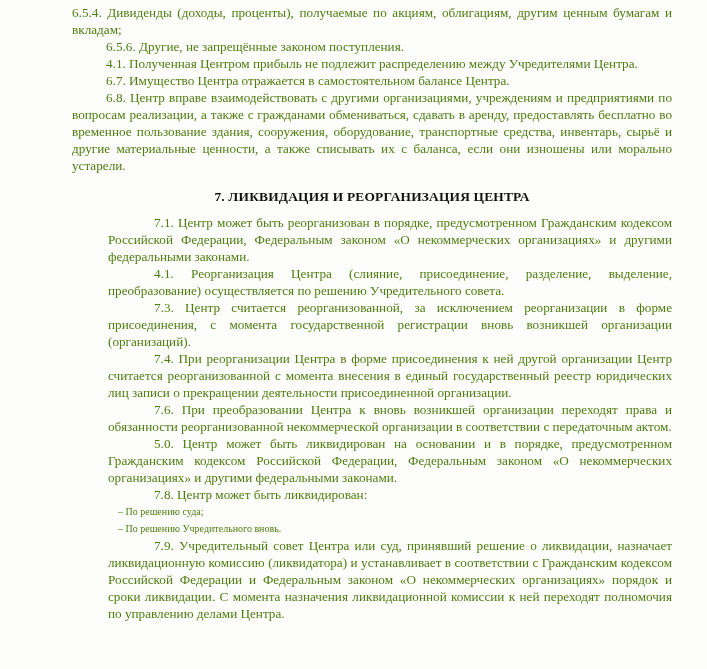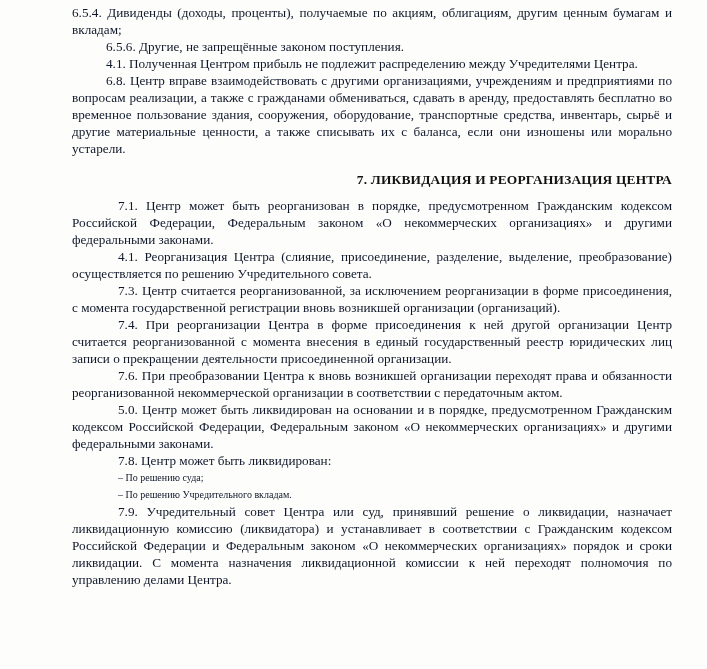--- a/index.html
+++ b/index.html
@@ -27,67 +27,69 @@
     left: 72px;
     top: 4px;
     width: 600px;
   }
   p {
     margin: 0;
     font-size: 13.2px;
     line-height: 17.0px;
     text-align: justify;
     text-justify: inter-word;
-    color: #0f172a;
+    color: #4d7c0f;
   }
   p.ind {
     text-indent: 34px;
   }
   p.ind2 {
     text-indent: 46px;
+    margin-left: 36px;
   }
   p.noind {
     text-indent: 0;
   }
   h2.section-title {
     margin: 15px 0 9px 0;
     font-size: 13.4px;
     font-weight: bold;
-    text-align: right;
+    text-align: center;
     letter-spacing: 0.2px;
   }
   .dash-item {
     text-indent: 46px;
     font-size: 10px;
     line-height: 17.0px;
   }
   .block {
     margin-bottom: 0px;
   }
 </style>
 </head>
 <body>
 
 <div class="page">
   <div class="content">
 
     <p class="noind block">6.5.4. Дивиденды (доходы, проценты), получаемые по акциям, облигациям, другим ценным бумагам и вкладам;</p>
     <p class="ind block">6.5.6. Другие, не запрещённые законом поступления.</p>
     <p class="ind block">4.1.  Полученная Центром прибыль не подлежит распределению между Учредителями Центра.</p>
+    <p class="ind block">6.7.  Имущество Центра отражается в самостоятельном балансе Центра.</p>
     <p class="ind block">6.8.  Центр вправе взаимодействовать с другими организациями, учреждениям и предприятиями по вопросам реализации, а также с гражданами обмениваться, сдавать в аренду, предоставлять бесплатно во временное пользование здания, сооружения, оборудование, транспортные средства, инвентарь, сырьё и другие материальные ценности, а также списывать их с баланса, если они изношены или морально устарели.</p>
 
     <h2 class="section-title">7.  ЛИКВИДАЦИЯ И РЕОРГАНИЗАЦИЯ ЦЕНТРА</h2>
 
     <p class="ind2 block">7.1.  Центр может быть реорганизован в порядке, предусмотренном Гражданским кодексом Российской Федерации, Федеральным законом «О некоммерческих организациях» и другими федеральными законами.</p>
     <p class="ind2 block">4.1.  Реорганизация Центра (слияние, присоединение, разделение, выделение, преобразование) осуществляется по решению Учредительного совета.</p>
     <p class="ind2 block">7.3.  Центр считается реорганизованной, за исключением реорганизации в форме присоединения, с момента государственной регистрации вновь возникшей организации (организаций).</p>
     <p class="ind2 block">7.4.  При реорганизации Центра в форме присоединения к ней другой организации Центр считается реорганизованной с момента внесения в единый государственный реестр юридических лиц записи о прекращении деятельности присоединенной организации.</p>
     <p class="ind2 block">7.6.  При преобразовании Центра к вновь возникшей организации переходят права и обязанности реорганизованной некоммерческой организации в соответствии с передаточным актом.</p>
     <p class="ind2 block">5.0.  Центр может быть ликвидирован на основании и в порядке, предусмотренном Гражданским кодексом Российской Федерации, Федеральным законом «О некоммерческих организациях» и другими федеральными законами.</p>
     <p class="ind2 block">7.8.  Центр может быть ликвидирован:</p>
 
     <p class="dash-item">– По решению суда;</p>
-    <p class="dash-item">– По решению Учредительного вкладам.</p>
+    <p class="dash-item">– По решению Учредительного вновь.</p>
 
     <p class="ind2 block">7.9.  Учредительный совет Центра или суд, принявший решение о ликвидации, назначает ликвидационную комиссию (ликвидатора) и устанавливает в соответствии с Гражданским кодексом Российской Федерации и Федеральным законом «О некоммерческих организациях» порядок и сроки ликвидации. С момента назначения ликвидационной комиссии к ней переходят полномочия по управлению делами Центра.</p>
 
   </div>
 </div>
 
 </body></html>

